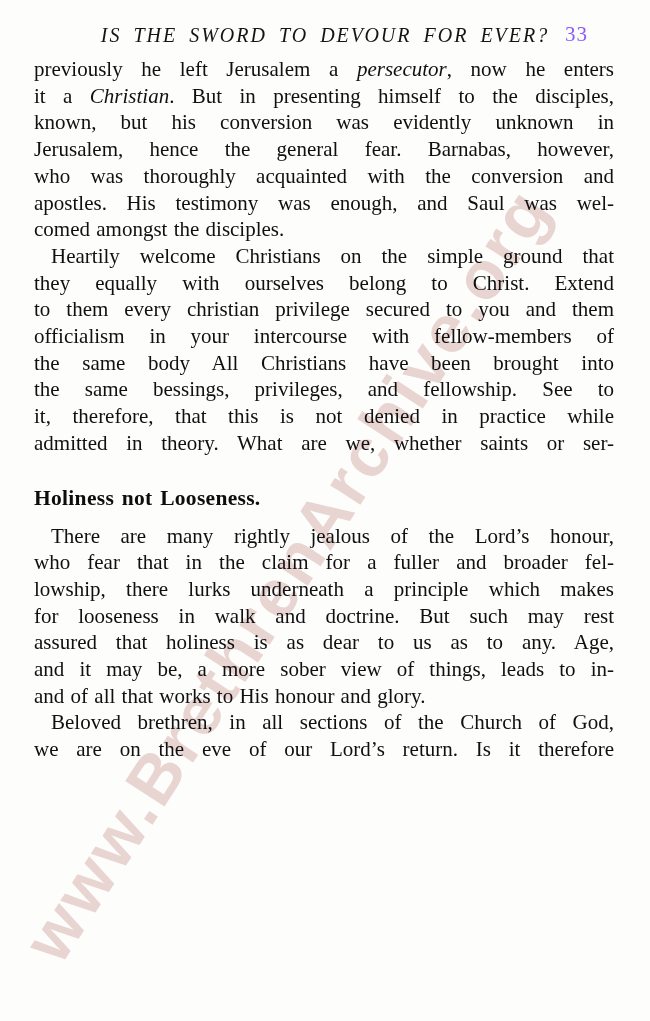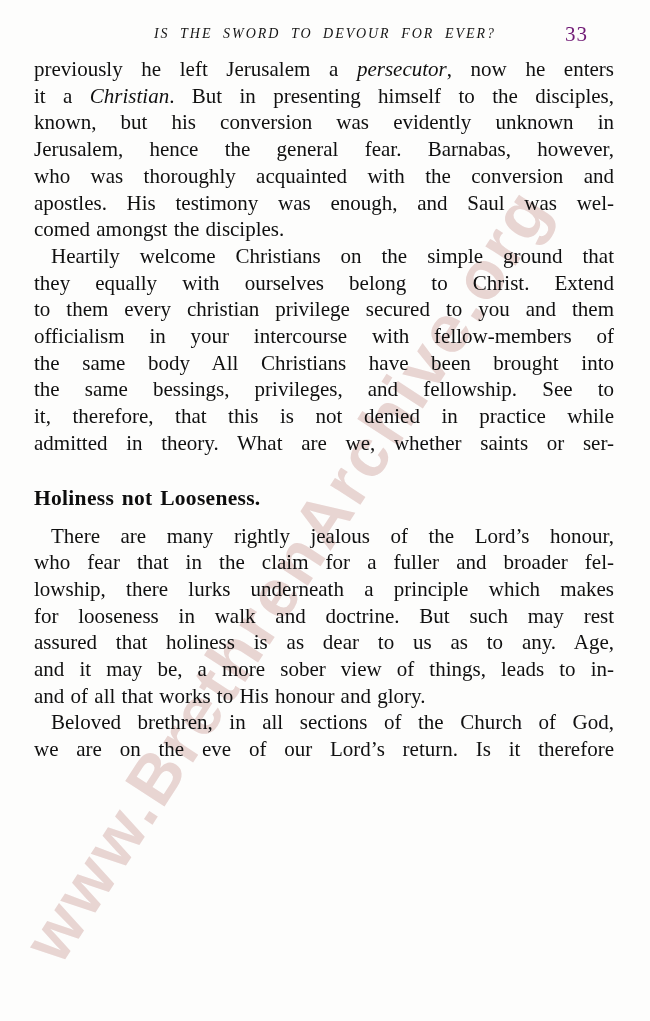--- a/index.html
+++ b/index.html
@@ -32,32 +32,32 @@
   }
   .header {
     position: relative;
     z-index: 1;
     padding-top: 24px;
     height: 22px;
     text-align: center;
   }
   .header-title {
     font-style: italic;
-    font-size: 14px;
+    font-size: 20px;
     letter-spacing: 2px;
     word-spacing: 5px;
     color: #141414;
   }
   .page-number {
     position: absolute;
     right: 62px; top: 22px;
     font-size: 21px;
     font-style: normal;
     letter-spacing: 1px;
-    color: #701a75;
+    color: #8b5cf6;
   }
   .body {
     position: relative;
     z-index: 1;
     margin: 10px 36px 12px 34px;
     font-size: 21px;
     line-height: 26.7px;
     word-spacing: 1px;
   }
   .line {

